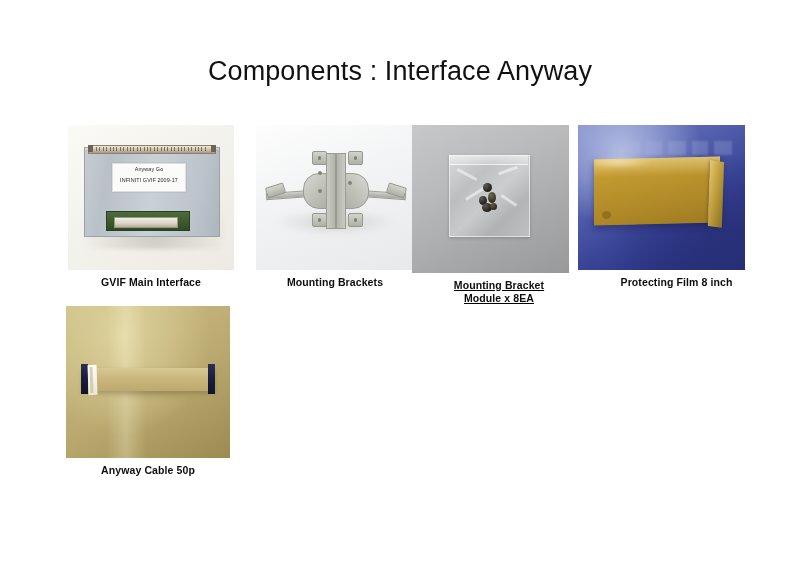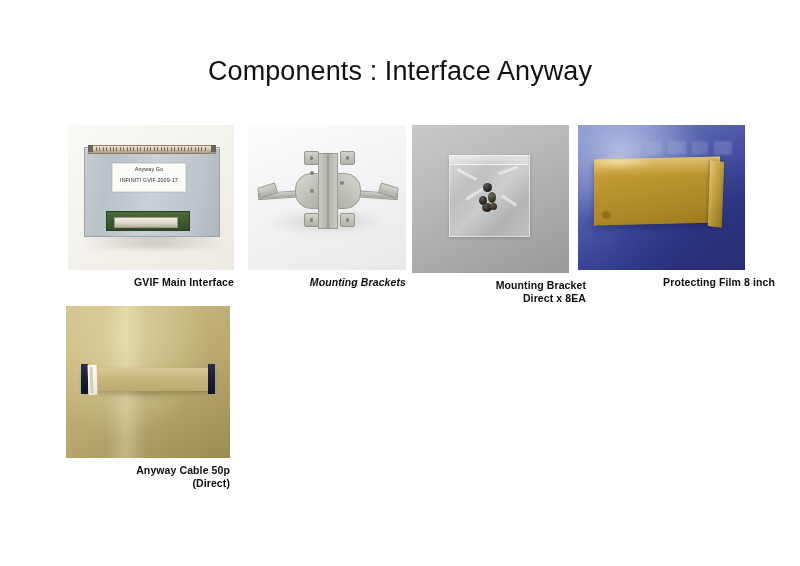--- a/index.html
+++ b/index.html
@@ -32,21 +32,21 @@
   
   .card {
     position: absolute;
   }
   .photo {
     position: relative;
     overflow: hidden;
   }
   .caption {
     margin-top: 6px;
-    text-align: right;
+    text-align: center;
     font-size: 10.5px;
     font-weight: bold;
     color: #0d0d0d;
     line-height: 12.5px;
     letter-spacing: 0.1px;
   }
   .caption .line2 { display: block; }
 
   
   #photo-gvif {
@@ -384,21 +384,21 @@
       <div class="gvif-label-text">INFINITI GVIF 2009-17</div>
     </div>
     <div id="gvif-pcb"></div>
     <div id="gvif-pcb-connector"></div>
   </div>
   <div class="caption">
     <span>GVIF Main Interface</span>
   </div>
 </div>
 
-<div class="card" id="card-brackets" style="left:248px; top:125px; width:158px;font-style:italic;">
+<div class="card" id="card-brackets" style="left:256px; top:125px; width:158px;">
   <div class="photo" id="photo-brackets">
     <div class="brk" id="brk-shadow"></div>
     <div class="brk" id="brk-arm-l"></div>
     <div class="brk" id="brk-arm-r"></div>
     <div class="brk brk-arm-end" id="brk-arm-end-l"></div>
     <div class="brk brk-arm-end" id="brk-arm-end-r"></div>
     <div class="brk" id="brk-plate-l"></div>
     <div class="brk" id="brk-plate-r"></div>
     <div class="brk" id="brk-spine-l"></div>
     <div class="brk" id="brk-spine-r"></div>
@@ -408,39 +408,39 @@
     <div class="brk brk-tab" id="brk-tab-br"></div>
     <div class="brk brk-hole" id="brk-hole-1"></div>
     <div class="brk brk-hole" id="brk-hole-2"></div>
     <div class="brk brk-hole" id="brk-hole-3"></div>
   </div>
   <div class="caption">
     <span>Mounting Brackets</span>
   </div>
 </div>
 
-<div class="card" id="card-screws" style="left:412px; top:125px; width:174px;">
+<div class="card" id="card-screws" style="left:412px; top:125px; width:174px;text-decoration:underline;">
   <div class="photo" id="photo-screws">
     <div id="bag"></div>
     <div id="bag-seal"></div>
     <div class="bag-crease" id="bag-crease-1"></div>
     <div class="bag-crease" id="bag-crease-2"></div>
     <div class="bag-crease" id="bag-crease-3"></div>
     <div class="bag-crease" id="bag-crease-4"></div>
     <div id="screws-cluster">
       <div class="screw" id="screw-1"></div>
       <div class="screw" id="screw-2"></div>
       <div class="screw" id="screw-3"></div>
       <div class="screw" id="screw-4"></div>
       <div class="screw" id="screw-5"></div>
     </div>
   </div>
   <div class="caption">
     <span>Mounting Bracket</span>
-    <span class="line2">Direct x 8EA</span>
+    <span class="line2">Module x 8EA</span>
   </div>
 </div>
 
 <div class="card" id="card-film" style="left:578px; top:125px; width:197px;">
   <div class="photo" id="photo-film">
     <div id="film-ghost-text"></div>
     <div id="film-sheet"></div>
     <div id="film-curl"></div>
     <div id="film-highlight"></div>
     <div id="film-dot"></div>
@@ -454,15 +454,14 @@
   <div class="photo" id="photo-ribbon">
     <div id="ribbon-bg-streak"></div>
     <div id="ribbon-shadow"></div>
     <div id="ribbon-body"></div>
     <div class="ribbon-end" id="ribbon-end-l"></div>
     <div class="ribbon-end" id="ribbon-end-r"></div>
     <div id="ribbon-white-tab"></div>
   </div>
   <div class="caption">
     <span>Anyway Cable 50p</span>
-    <span class="line2">(Direct)</span>
   </div>
 </div>
 
 </body></html>

